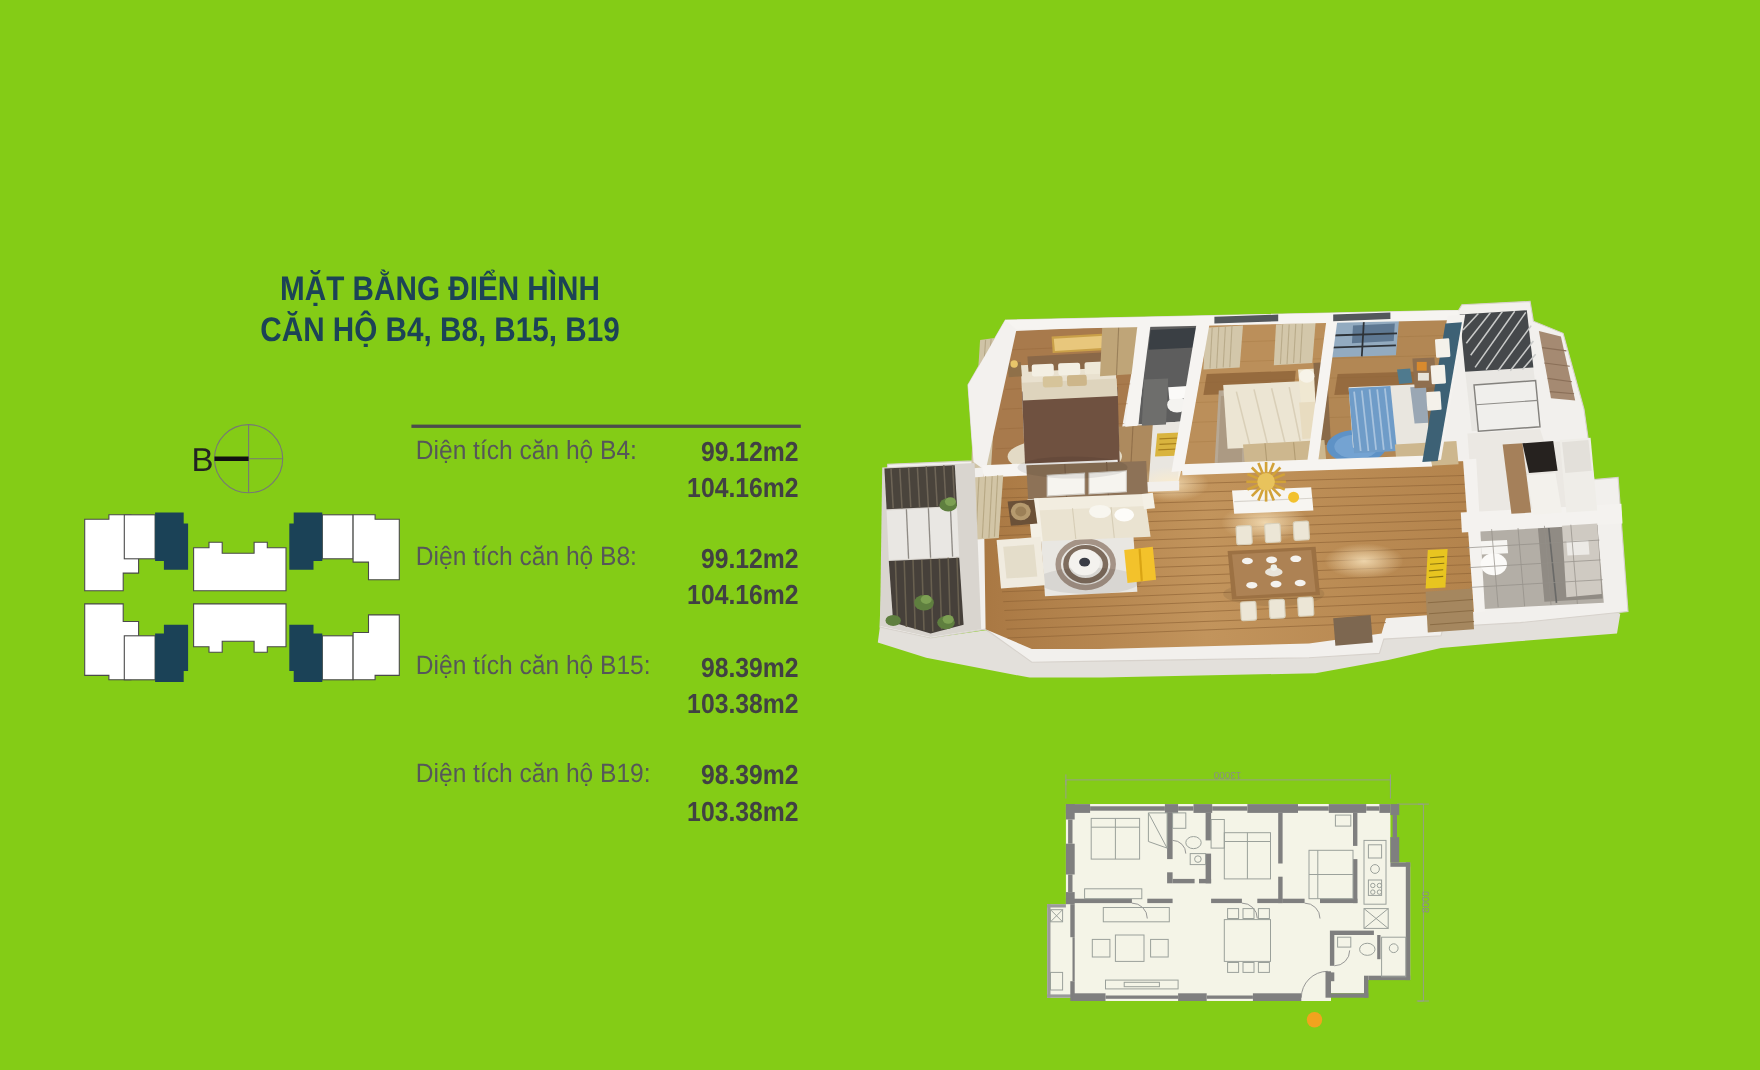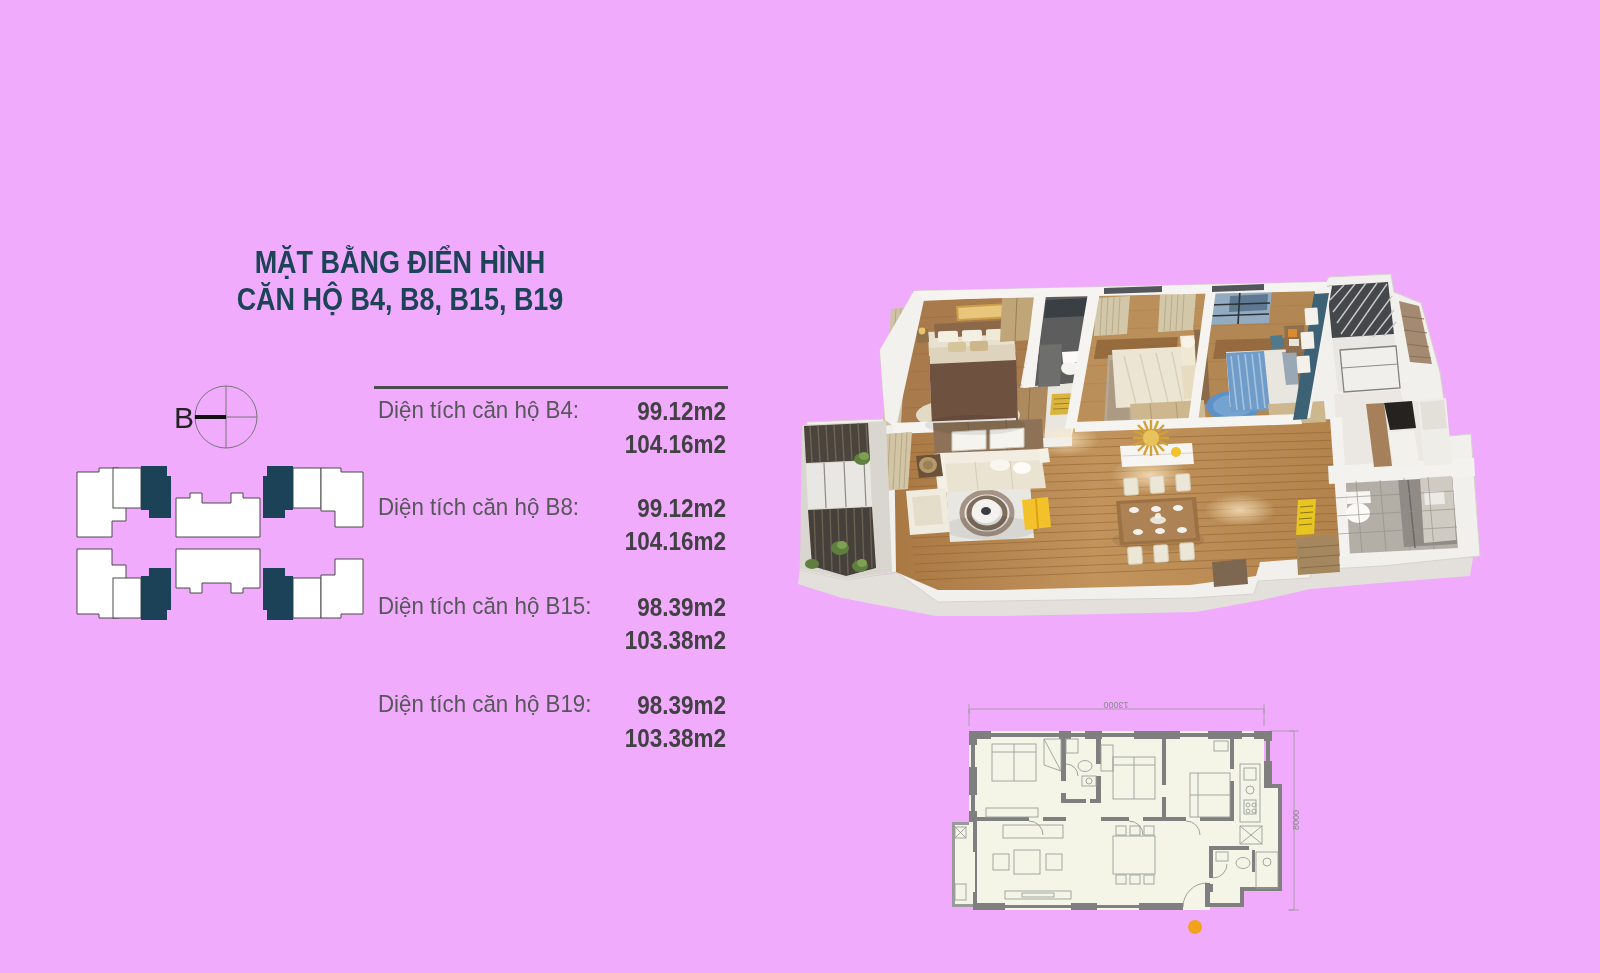--- a/index.html
+++ b/index.html
@@ -1,14 +1,14 @@
 <!DOCTYPE html>
 <html><head><meta charset="utf-8"><style>
 html,body{margin:0;padding:0;background:#fff;font-family:"Liberation Sans",sans-serif}
-#page{position:relative;width:1600px;height:973px;overflow:hidden;background:#f0abfc}
+#page{position:relative;width:1600px;height:973px;overflow:hidden;background:#84cc16}
 .abs{position:absolute}
 </style></head>
 <body>
 <div id="page">
 
 <div class="abs" style="left:120px;top:244px;width:560px;text-align:center;color:#1c4356;font-size:31px;font-weight:bold;line-height:37px;transform:scaleX(0.87);transform-origin:280px 0">MẶT BẰNG ĐIỂN HÌNH<br>CĂN HỘ B4, B8, B15, B19</div>
 
 <svg class="abs" style="left:160px;top:380px" width="110" height="75" viewBox="0 0 110 75">
   <circle cx="66" cy="37" r="31" fill="none" stroke="#777" stroke-width="1"></circle>
   <line x1="66" y1="6" x2="66" y2="68" stroke="#777" stroke-width="1"></line>

